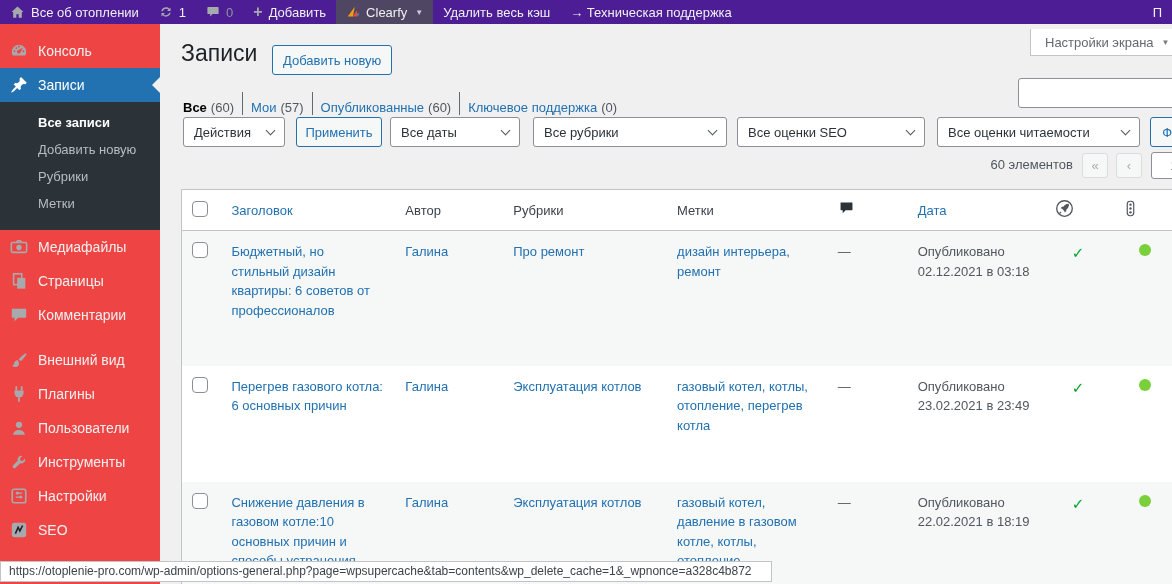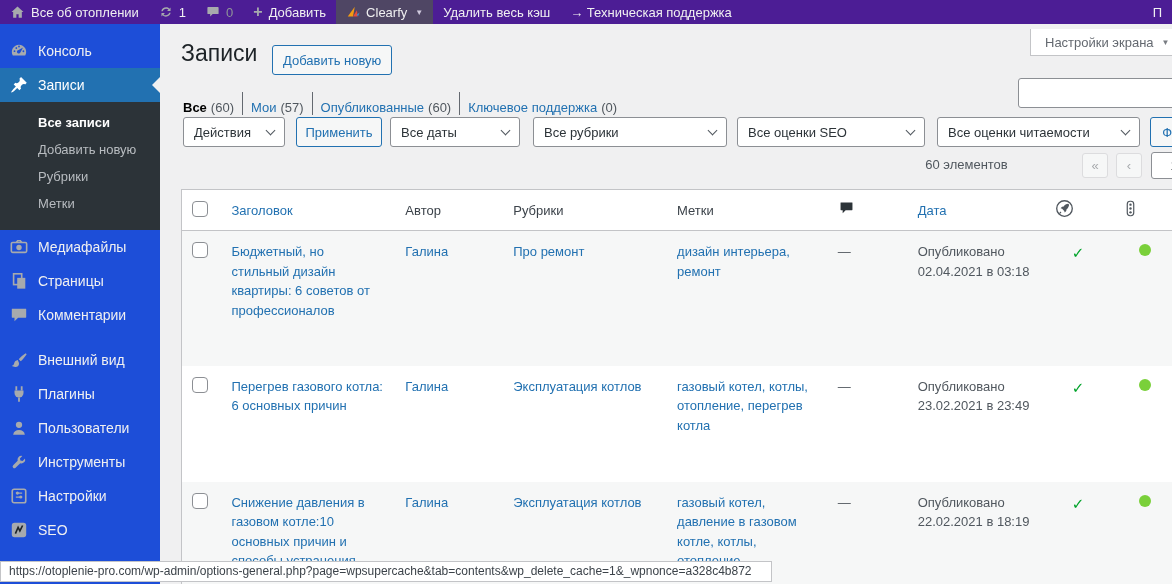--- a/index.html
+++ b/index.html
@@ -16,21 +16,21 @@
   .ab-item { display:flex; align-items:center; gap:6px; padding:0 10px; color:#f0f0f1; text-decoration:none; font-size:13px; cursor:pointer; }
   .ab-item svg { display:block; }
   .ab-icon { display:flex; align-items:center; color:#a7aaad; }
   .ab-muted { color:#8f9599; }
   .ab-plus { font-size:16px; font-weight:700; color:#a7aaad; line-height:1; }
   .ab-clearfy { background:#4f4664; }
   .ab-caret { font-size:8px; color:#cfc9dd; margin-left:2px; }
   .ab-right { margin-left:auto; display:flex; }
   
   .sidebar {
-    position:absolute; top:24px; left:0; bottom:0; width:160px; background:#1d4ed8; z-index:20;
+    position:absolute; top:24px; left:0; bottom:0; width:160px; background:#ef4444; z-index:20;
     padding-top:10px; color:#f0f0f1;
   }
   .menu-item {
     position:relative; height:34px; display:flex; align-items:center; gap:9px;
     padding-left:9px; font-size:14px; cursor:pointer; color:#f0f0f1;
   }
   .mi-icon { width:20px; height:20px; display:flex; align-items:center; justify-content:center; color:#a7aaad; flex:0 0 20px; }
   .menu-item.active { background:#2271b1; color:#fff; }
   .menu-item.active .mi-icon { color:#fff; }
   .menu-item.active::after {
@@ -67,21 +67,21 @@
   .subsubsub .current-view { color:#000; font-weight:700; }
   .subsubsub .count { color:#50575e; font-weight:400; }
   .tablenav { position:absolute; top:93px; left:0; right:0; height:16px; }
   .fake-select {
     position:absolute; top:0; height:30px; background:#fff; border:1px solid #8c8f94; border-radius:3px;
     display:flex; align-items:center; justify-content:space-between; padding:0 10px; color:#2c3338;
     font-size:13px; cursor:pointer;
   }
   .chev { width:7px; height:7px; border-right:1.8px solid #50575e; border-bottom:1.8px solid #50575e; transform:rotate(45deg); margin-left:10px; margin-top:-4px; flex:0 0 auto; }
   .pagerow { position:absolute; top:128px; left:0; right:0; height:28px; }
-  .items-count { position:absolute; left:700px; width:213px; text-align:center; top:5px; color:#50575e; font-size:13px; }
+  .items-count { position:absolute; left:700px; width:213px; text-align:right; top:5px; color:#50575e; font-size:13px; }
   .page-nav-btn {
     position:absolute; top:1px; width:26px; height:25px; background:#f6f7f7; border:1px solid #dcdcde;
     border-radius:3px; color:#a7aaad; text-align:center; line-height:23px; font-size:13px; cursor:default;
   }
   .page-input {
     position:absolute; top:0; left:991px; width:46px; height:27px; border:1px solid #8c8f94; border-radius:3px;
     background:#fff; text-align:center; font-size:13px; color:#2c3338; padding:0 4px;
   }
   
   .posts-table {
@@ -399,21 +399,21 @@
       </tr>
     </thead>
     <tbody>
       <tr class="alt" style="height:135px">
         <td><span class="cb" style="display:inline-block"></span></td>
         <td><a class="row-title">Бюджетный, но стильный дизайн квартиры: 6 советов от профессионалов</a></td>
         <td><a class="cell-link">Галина</a></td>
         <td><a class="cell-link">Про ремонт</a></td>
         <td><a class="cell-link">дизайн интерьера, ремонт</a></td>
         <td><span class="dash">—</span></td>
-        <td class="date-cell"><span>Опубликовано</span><br><span>02.04.2021 в 03:18</span></td>
+        <td class="date-cell"><span>Опубликовано</span><br><span>02.12.2021 в 03:18</span></td>
         <td class="col-center"><span class="green-check">✓</span></td>
         <td class="col-center"><span class="green-dot"></span></td>
       </tr>
       <tr style="height:116px">
         <td><span class="cb" style="display:inline-block"></span></td>
         <td><a class="row-title">Перегрев газового котла: 6 основных причин</a></td>
         <td><a class="cell-link">Галина</a></td>
         <td><a class="cell-link">Эксплуатация котлов</a></td>
         <td><a class="cell-link">газовый котел, котлы, отопление, перегрев котла</a></td>
         <td><span class="dash">—</span></td>

